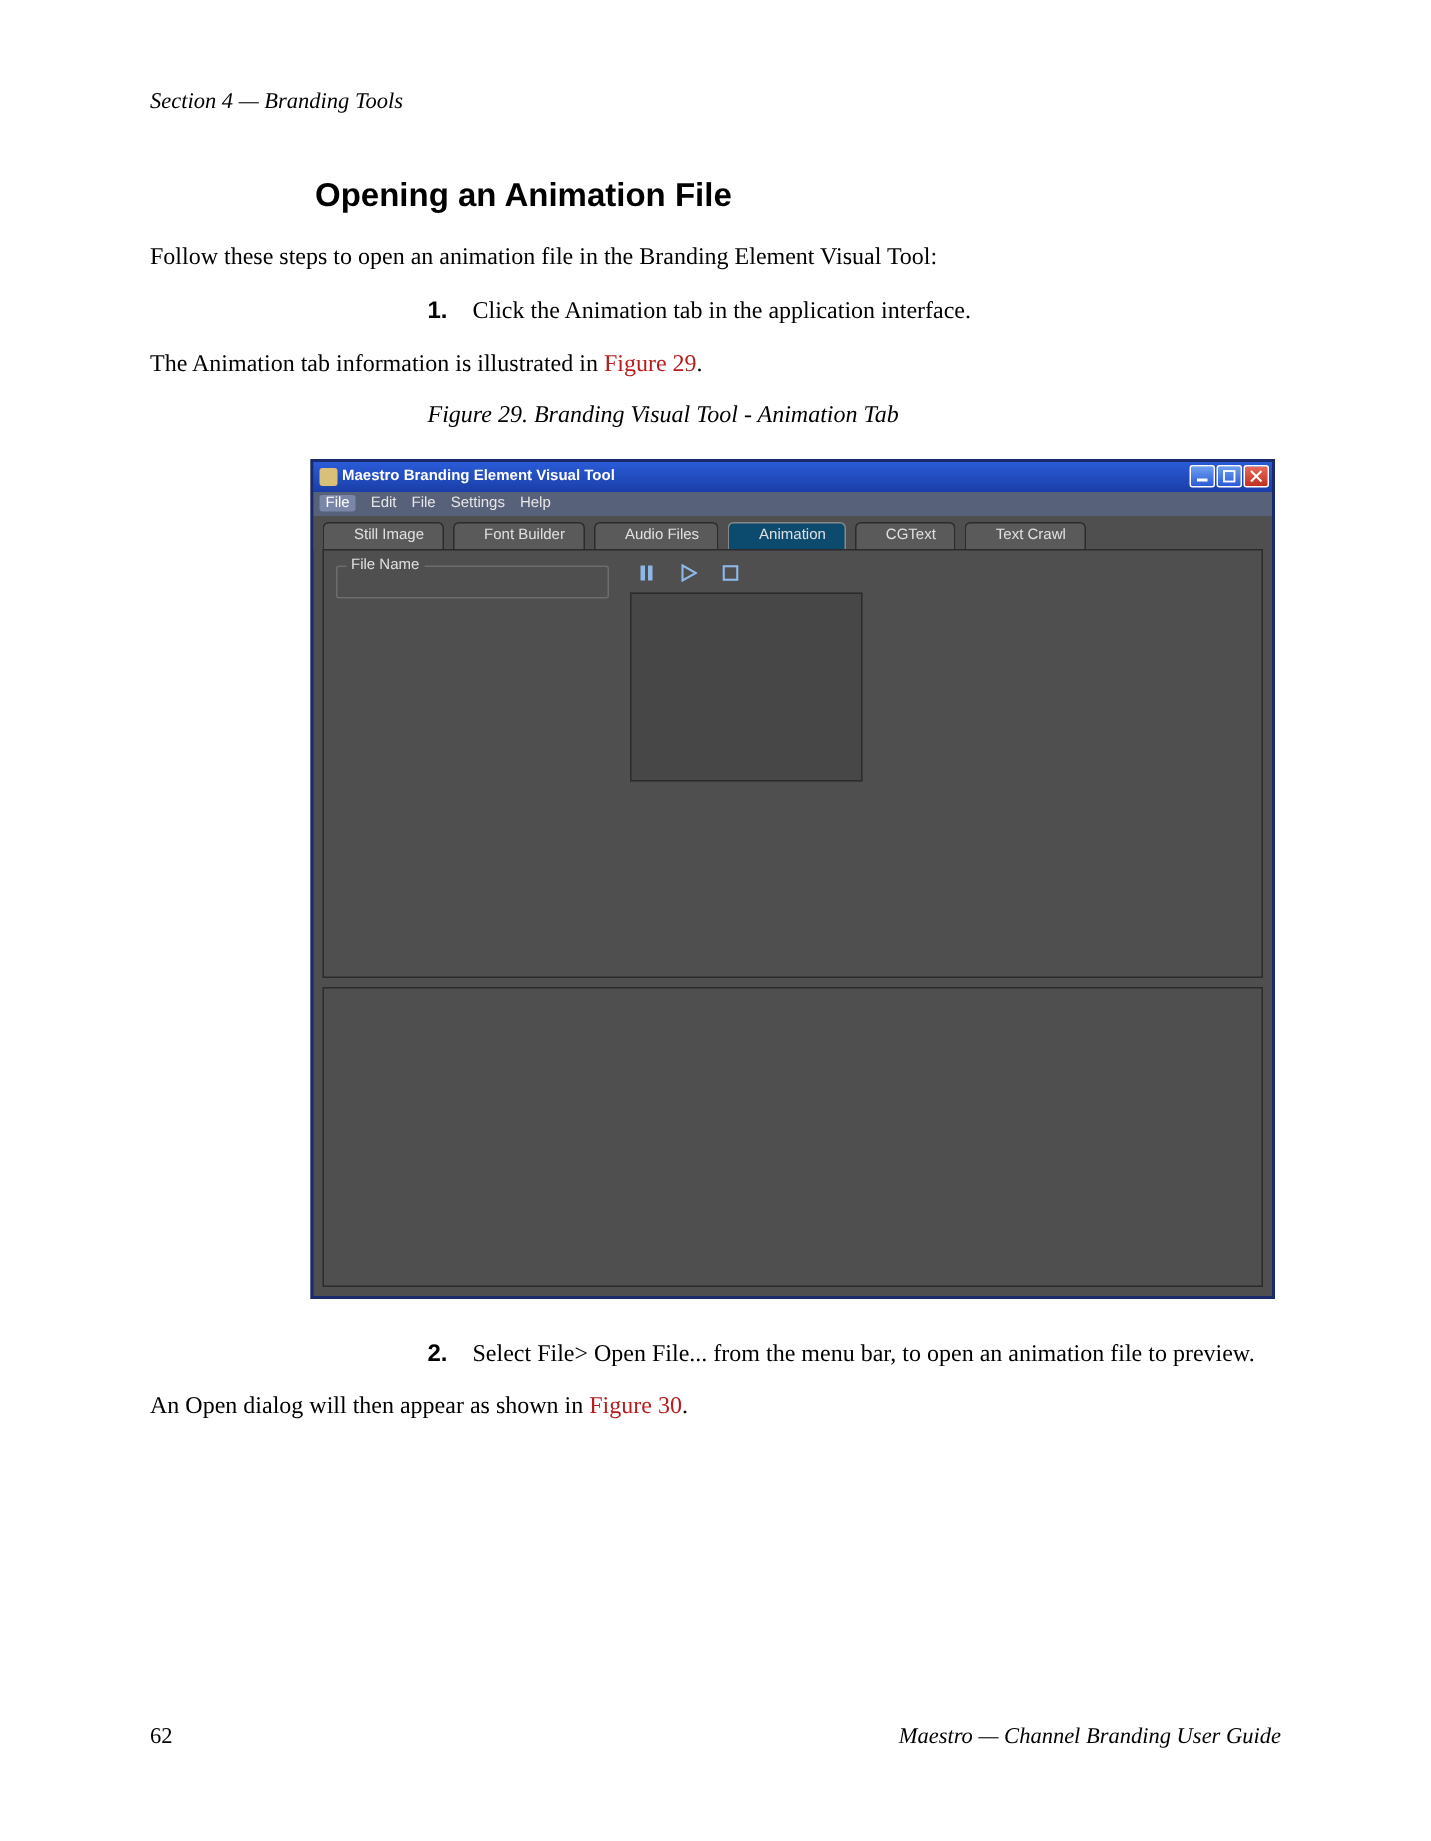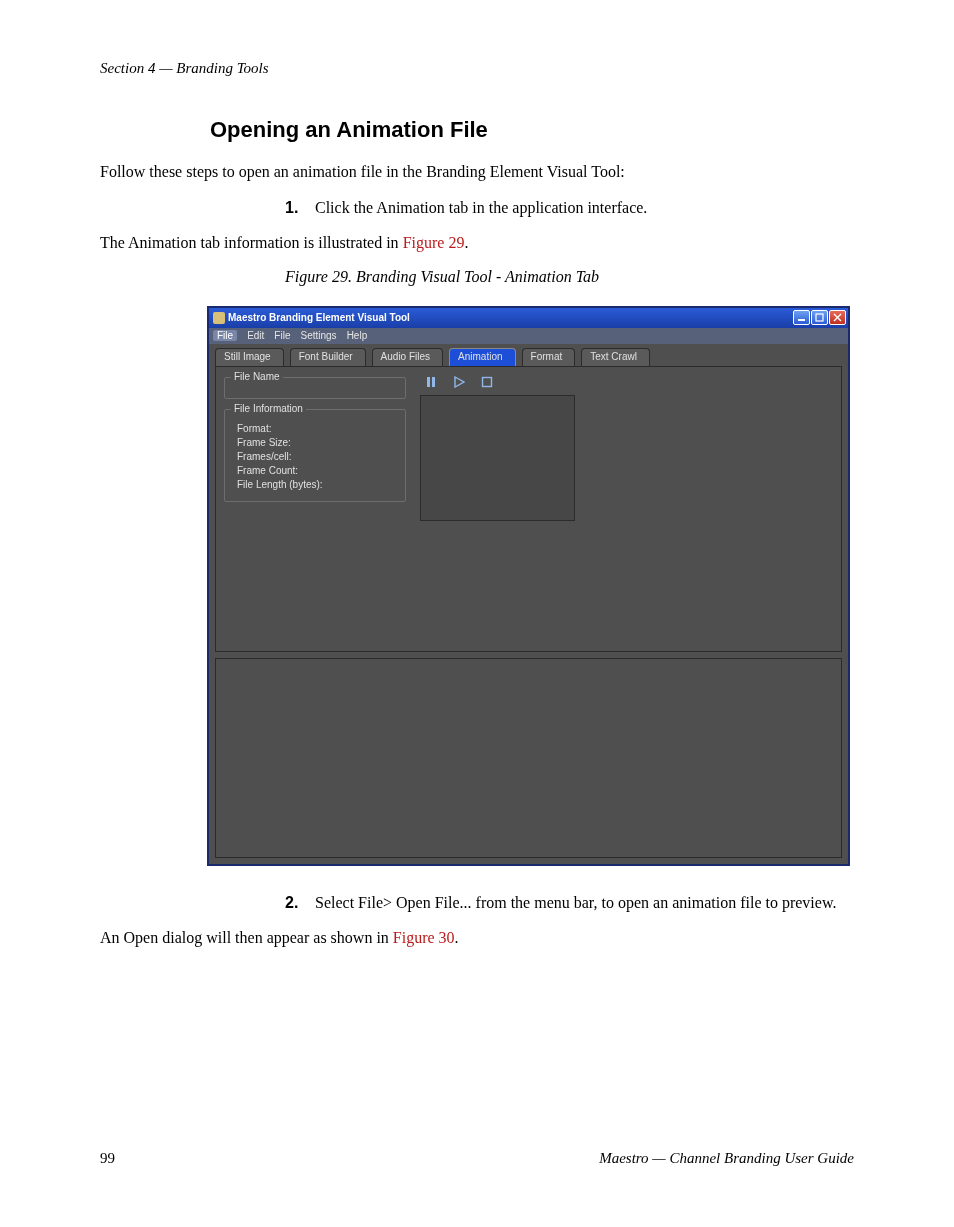--- a/index.html
+++ b/index.html
@@ -104,28 +104,28 @@
     display: flex;
     align-items: flex-end;
     gap: 6px;
     padding: 3px 6px 0 6px;
     background: #4f4f4f;
   }
   .tab {
     height: 18px;
     color: #e0e0e0;
     font-size: 10px;
-    padding: 2px 12px 0 8px;
+    padding: 2px 12px 0 20px;
     border: 1px solid #2b2b2b;
     border-bottom: none;
     border-radius: 4px 4px 0 0;
     background: #5a5a5a;
   }
   .tab.active {
-    background: #1d4ed8;
+    background: #0c4a6e;
     border-color: #888;
   }
 
   .workarea {
     flex: 1;
     border: 1px solid #2b2b2b;
     margin: 0 6px 6px 6px;
     background: #4f4f4f;
     position: relative;
     display: flex;
@@ -246,36 +246,28 @@
     <span class="mi">File</span>
     <span class="mi">Settings</span>
     <span class="mi">Help</span>
   </div>
 
   <div class="tabstrip">
     <div class="tab">Still Image</div>
     <div class="tab">Font Builder</div>
     <div class="tab">Audio Files</div>
     <div class="tab active">Animation</div>
-    <div class="tab">Format</div>
+    <div class="tab">CGText</div>
     <div class="tab">Text Crawl</div>
   </div>
 
   <div class="workarea">
     <div class="left-col">
       <div class="group name">
         <div class="group-title">File Name</div>
-      </div>
-      <div class="group">
-        <div class="group-title">File Information</div>
-        <div class="info-line">Format:</div>
-        <div class="info-line">Frame Size:</div>
-        <div class="info-line">Frames/cell:</div>
-        <div class="info-line">Frame Count:</div>
-        <div class="info-line">File Length (bytes):</div>
       </div>
     </div>
     <div class="right-col">
       <div class="player-ctrls">
         <span class="ic">
           <svg width="12" height="12" viewBox="0 0 12 12">
               <rect x="2" y="1" width="3" height="10" fill="#8fb7e8"></rect>
               <rect x="7" y="1" width="3" height="10" fill="#8fb7e8"></rect>
             </svg>
         </span>
@@ -302,15 +294,15 @@
 <div class="list-row">
   <div class="list-num">2.</div>
   <div class="list-body">Select File&gt; Open File... from the menu bar, to open an animation file to preview.</div>
 </div>
 
 <p class="body-text">
   <span>An Open dialog will then appear as shown in </span><span class="link">Figure 30</span><span>.</span>
 </p>
 
 <div class="footer">
-  <span class="pg">99</span>
+  <span class="pg">62</span>
   <span>Maestro — Channel Branding User Guide</span>
 </div>
 
 </body></html>

